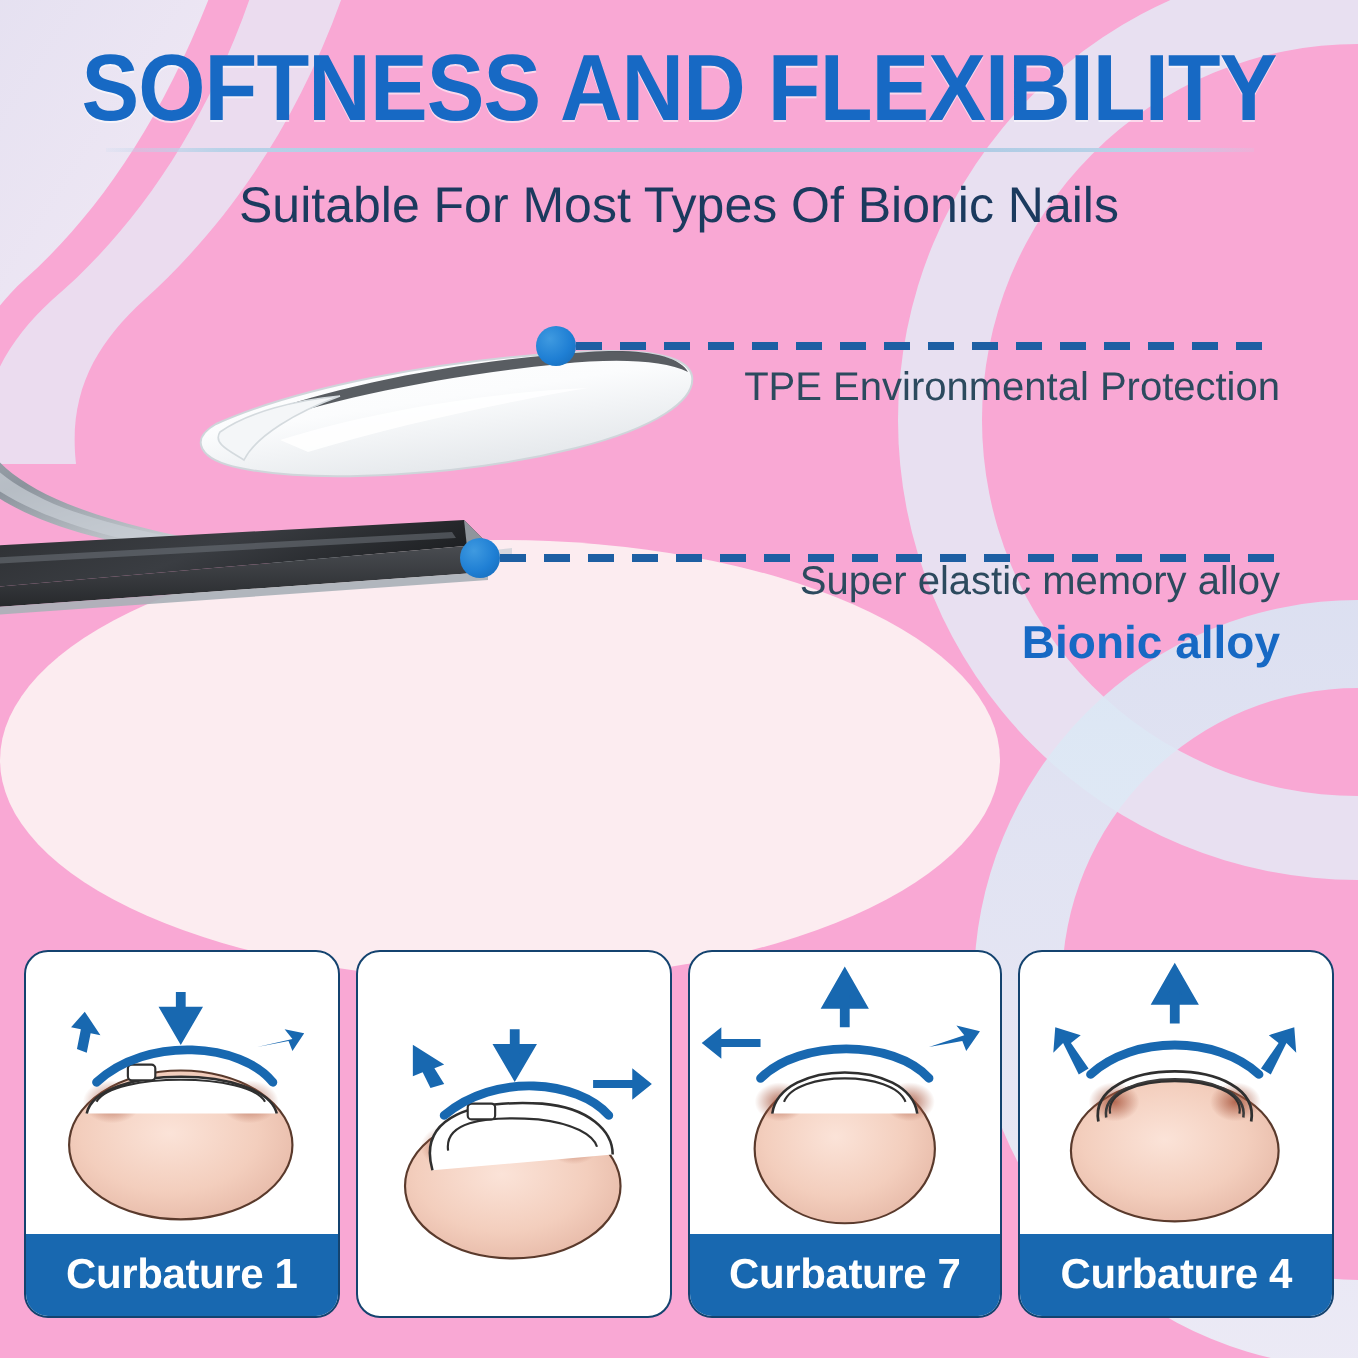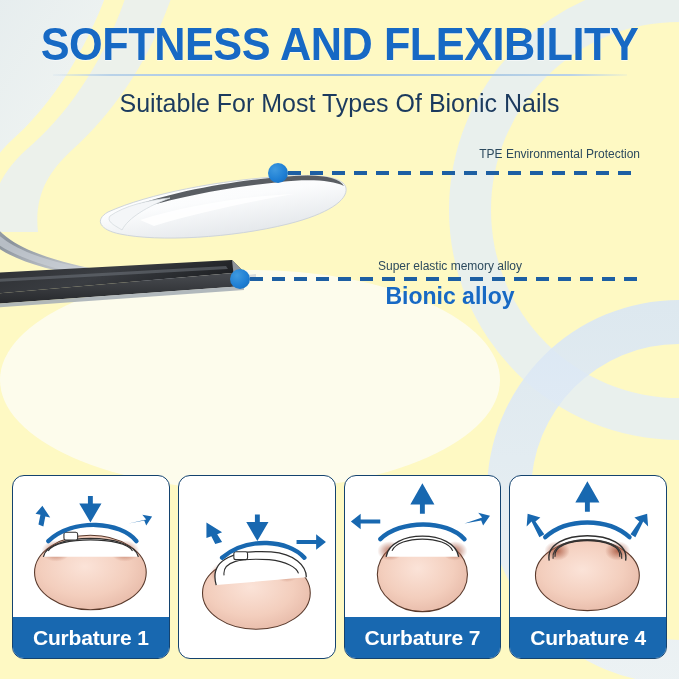--- a/index.html
+++ b/index.html
@@ -5,21 +5,21 @@
   html, body {
     margin: 0;
     padding: 0;
     background: #ffffff;
   }
   #page {
     position: relative;
     width: 679px;
     height: 679px;
     overflow: hidden;
-    background: #fef9c3;
+    background: #f9a8d4;
     font-family: "Liberation Sans", sans-serif;
   }
 
   
   .bg-layer {
     position: absolute;
     inset: 0;
     pointer-events: none;
   }
 
@@ -61,35 +61,36 @@
     color: #1b3a5e;
     white-space: nowrap;
   }
 
   
   .callout {
     position: absolute;
     text-align: right;
   }
   .callout-top {
-    font-size: 12px;
+    font-size: 20px;
     line-height: 20px;
     color: #2c4a5e;
     white-space: nowrap;
+    margin-top: 40px;
   }
   .callout-bottom {
     font-size: 23px;
     line-height: 29px;
     font-weight: bold;
     color: #1769c4;
     white-space: nowrap;
     margin-top: 6px;
   }
   #callout-silicone { left: 300px; top: 144px; width: 340px; }
-  #callout-bionic   { left: 260px; top: 256px; width: 380px; text-align: center; }
+  #callout-bionic   { left: 260px; top: 241px; width: 380px; }
 
   .dot {
     position: absolute;
     width: 20px;
     height: 20px;
     border-radius: 50%;
     background: radial-gradient(circle at 35% 32%, #3f9ae0 0%, #1f7fd4 55%, #1468b5 100%);
   }
   #dot-silicone { left: 268px; top: 163px; }
   #dot-bionic   { left: 230px; top: 269px; }

